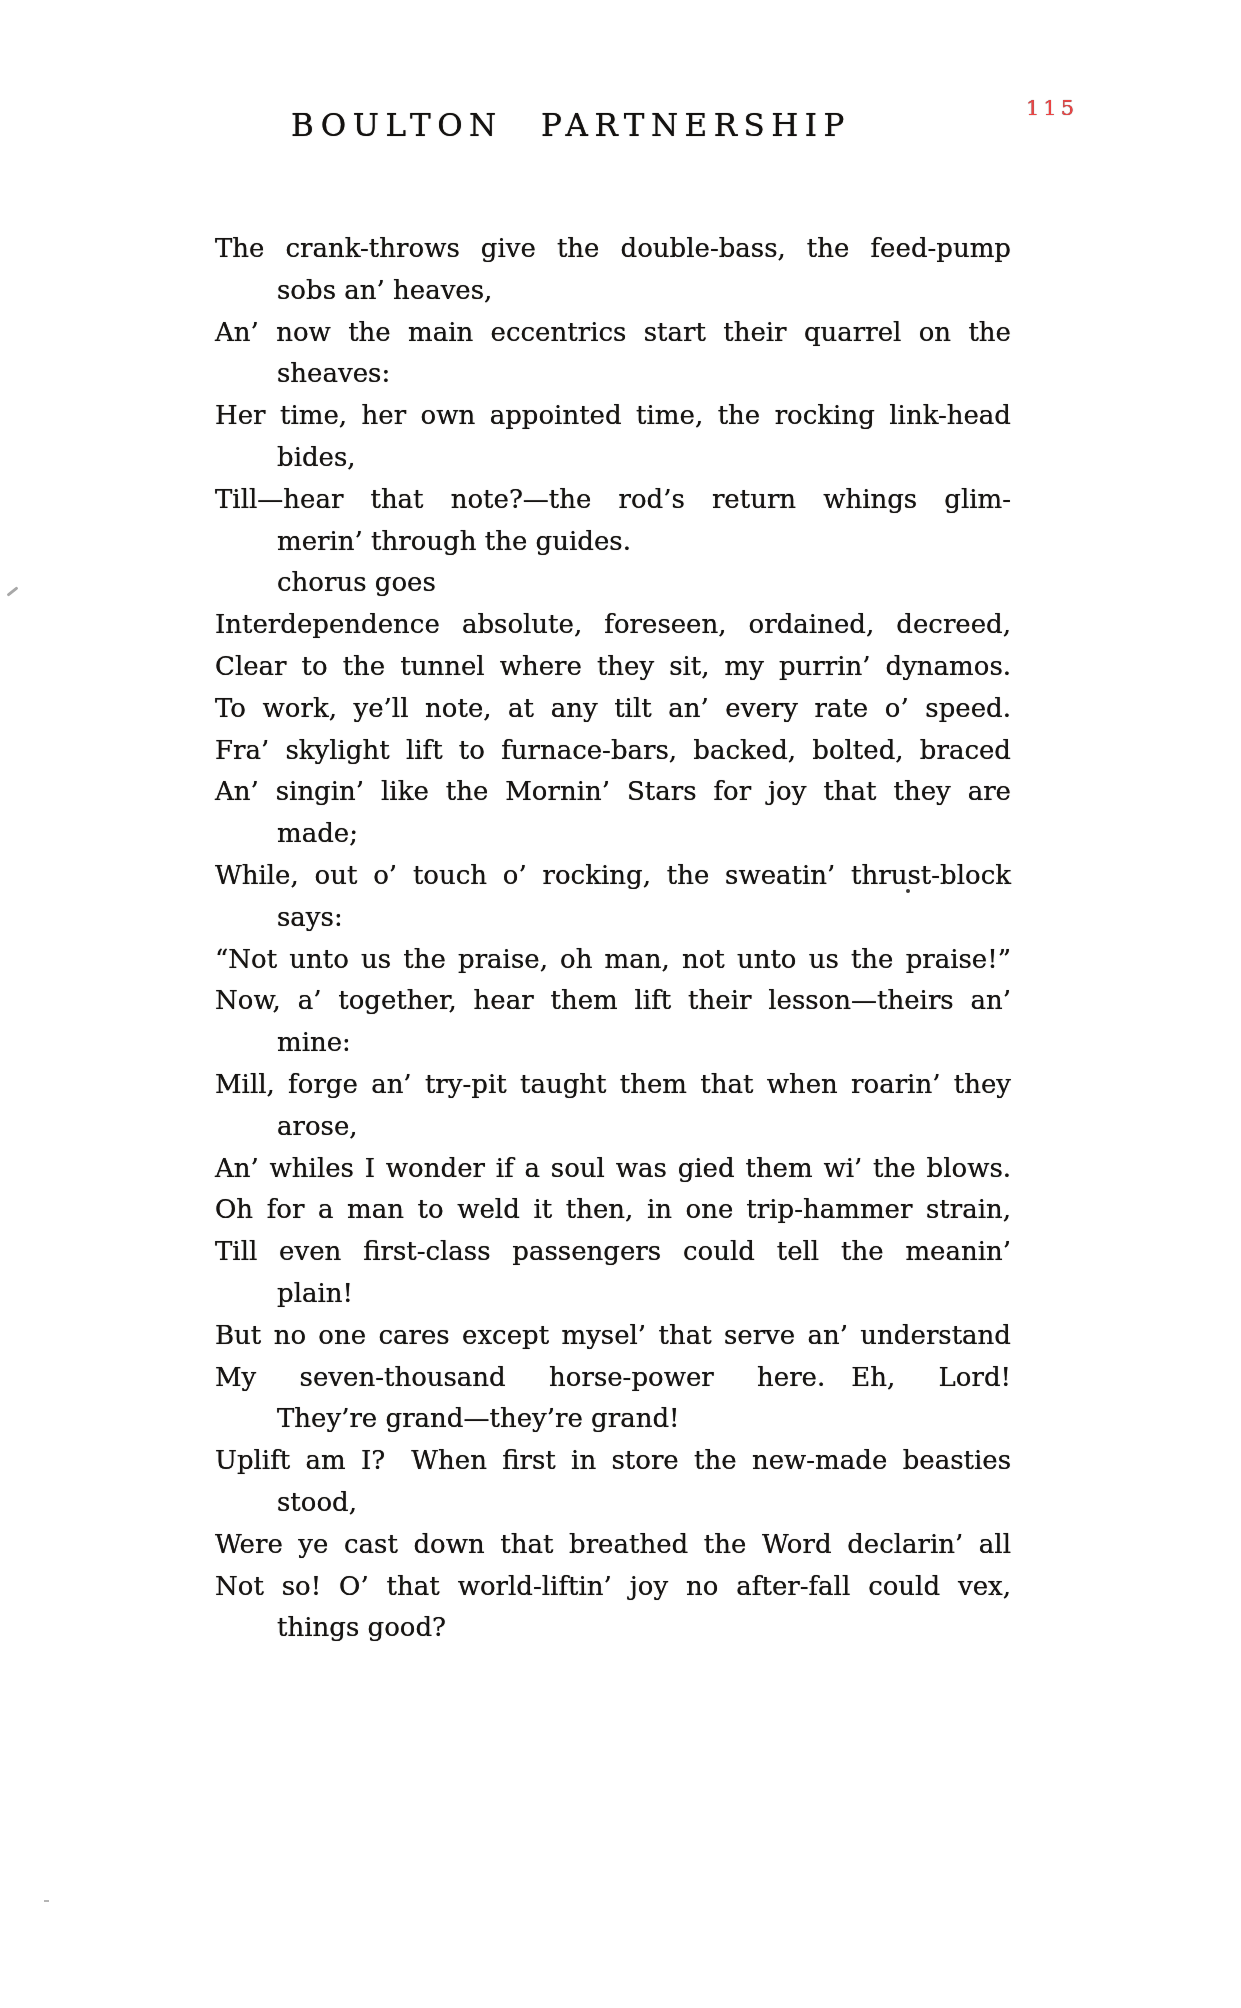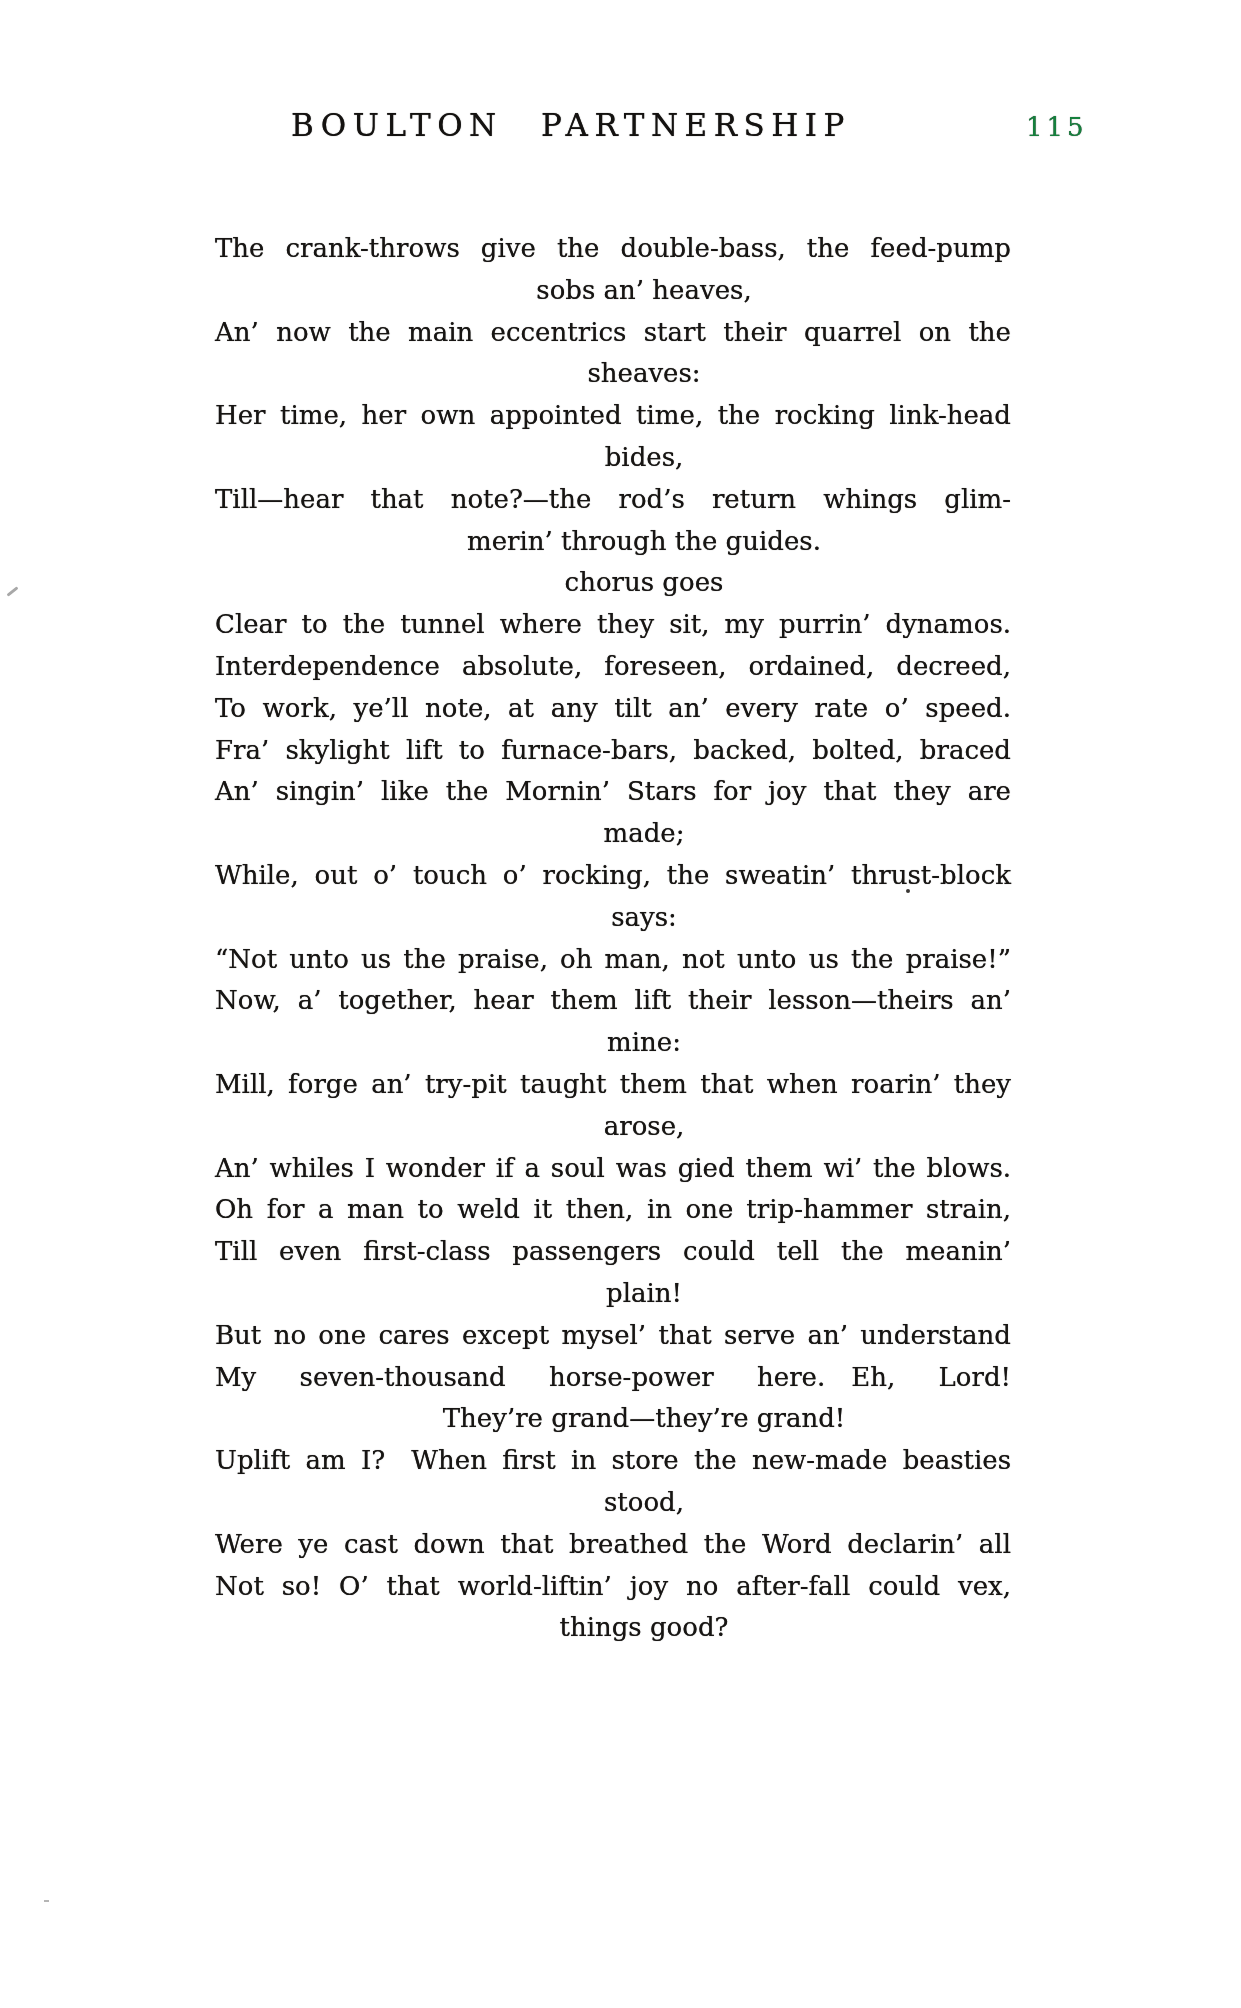--- a/index.html
+++ b/index.html
@@ -25,25 +25,25 @@
     font-size: 31px;
     letter-spacing: 6.5px;
     word-spacing: 22px;
     white-space: nowrap;
     color: #141210;
     text-shadow: 0 0 0.8px rgba(10,8,6,0.85);
   }
   .page-number {
     position: absolute;
     left: 1026px;
-    top: 112px;
-    font-size: 26px;
+    top: 96px;
+    font-size: 21px;
     letter-spacing: 4px;
     font-variant-numeric: oldstyle-nums;
-    color: #15803d;
+    color: #ef4444;
     text-shadow: 0 0 0.8px rgba(10,8,6,0.85);
   }
   
   .poem {
     position: absolute;
     left: 215px;
     top: 228px;
     width: 796px;
     font-size: 26px;
     line-height: 41.8px;
@@ -52,21 +52,21 @@
   }
   .poem .line {
     white-space: normal;
   }
   .poem .line.verse {
     text-align: justify;
     text-align-last: justify;
   }
   .poem .line.wrap {
     padding-left: 62px;
-    text-align: center;
+    text-align: left;
   }
   
   .artifact {
     position: absolute;
     background: #9a9a9a;
   }
   .artifact-left {
     left: 6px;
     top: 590px;
     width: 13px;
@@ -104,22 +104,22 @@
   <div class="poem">
       <div class="line verse">The crank-throws give the double-bass, the feed-pump</div>
       <div class="line wrap">sobs an’ heaves,</div>
       <div class="line verse">An’ now the main eccentrics start their quarrel on the</div>
       <div class="line wrap">sheaves:</div>
       <div class="line verse">Her time, her own appointed time, the rocking link-head</div>
       <div class="line wrap">bides,</div>
       <div class="line verse">Till—hear that note?—the rod’s return whings glim-</div>
       <div class="line wrap">merin’ through the guides.</div>
       <div class="line wrap">chorus goes</div>
+      <div class="line verse">Interdependence absolute, foreseen, ordained, decreed,</div>
       <div class="line verse">Clear to the tunnel where they sit, my purrin’ dynamos.</div>
-      <div class="line verse">Interdependence absolute, foreseen, ordained, decreed,</div>
       <div class="line verse">To work, ye’ll note, at any tilt an’ every rate o’ speed.</div>
       <div class="line verse">Fra’ skylight lift to furnace-bars, backed, bolted, braced</div>
       <div class="line verse">An’ singin’ like the Mornin’ Stars for joy that they are</div>
       <div class="line wrap">made;</div>
       <div class="line verse">While, out o’ touch o’ rocking, the sweatin’ thrust-block</div>
       <div class="line wrap">says:</div>
       <div class="line verse">“Not unto us the praise, oh man, not unto us the praise!”</div>
       <div class="line verse">Now, a’ together, hear them lift their lesson—theirs an’</div>
       <div class="line wrap">mine:</div>
       <div class="line verse">Mill, forge an’ try-pit taught them that when roarin’ they</div>

